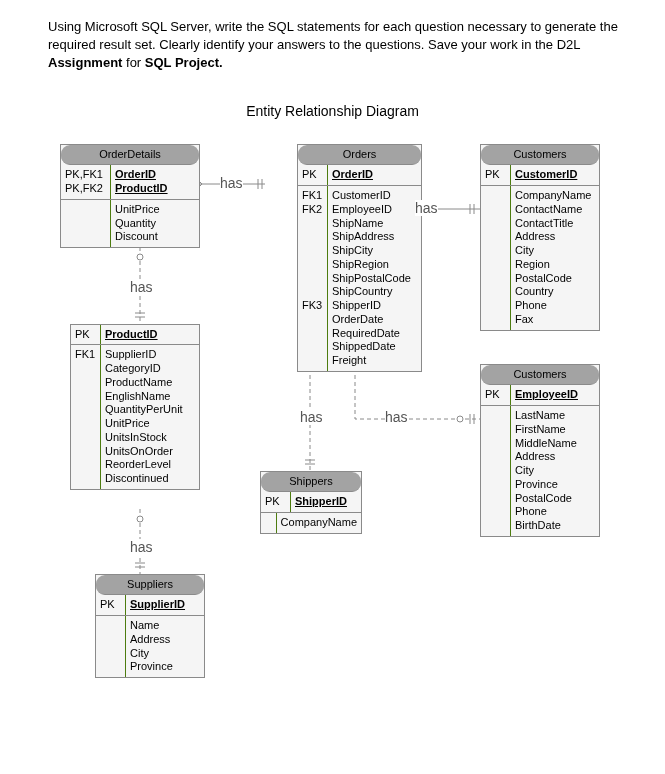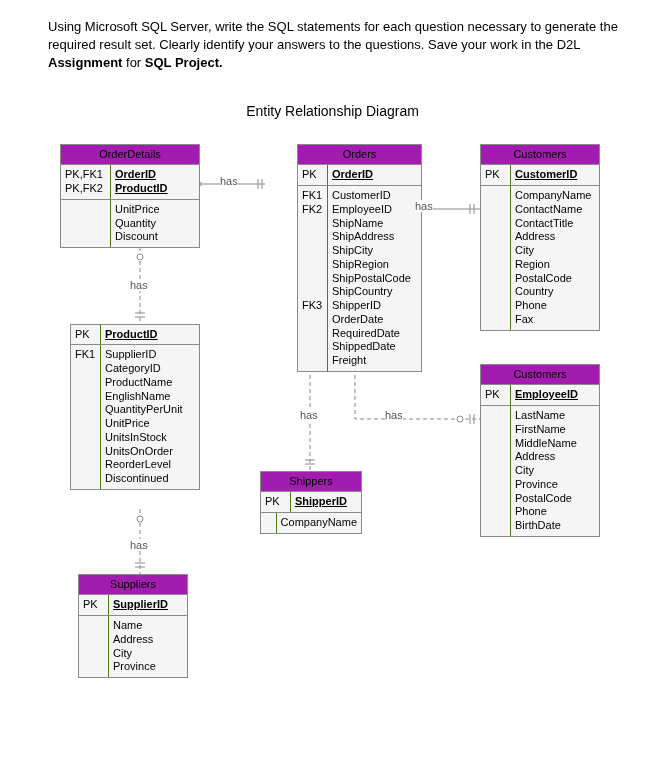--- a/index.html
+++ b/index.html
@@ -32,21 +32,22 @@
   border: 1px solid #8a8a8a;
   background: #f5f5f5;
   font-size: 11px;
   line-height: 1.25;
   box-sizing: border-box;
 }
 .entity .title {
   border-bottom: 1px solid #8a8a8a;
   text-align: center;
   padding: 3px 4px;
-  background: #a21caf;
+  background: #a3a3a3;
+  border-radius: 9px;
 }
 .entity .section {
   display: flex;
 }
 .entity .section + .section {
   border-top: 1px solid #8a8a8a;
 }
 .entity .keycol {
   width: 50px;
   border-right: 1px solid #4d7c0f;
@@ -59,21 +60,21 @@
 .entity .valcol {
   flex: 1;
   padding: 3px 4px;
 }
 .pk {
   font-weight: bold;
   text-decoration: underline;
 }
 .rel-label {
   position: absolute;
-  font-size: 11px;
+  font-size: 14px;
   color: #555;
   background: #fff;
 }
 svg.connectors {
   position: absolute;
   top: 0;
   left: 0;
   width: 665px;
   height: 600px;
   pointer-events: none;
@@ -250,21 +251,21 @@
     <div class="section">
       <div class="keycol narrow">PK</div>
       <div class="valcol"><span class="pk">ShipperID</span></div>
     </div>
     <div class="section">
       <div class="keycol narrow"></div>
       <div class="valcol">CompanyName</div>
     </div>
   </div>
 
-  <div class="entity" style="left:78px; top:445px; width:110px;">
+  <div class="entity" style="left:95px; top:445px; width:110px;">
     <div class="title">Suppliers</div>
     <div class="section">
       <div class="keycol narrow">PK</div>
       <div class="valcol"><span class="pk">SupplierID</span></div>
     </div>
     <div class="section">
       <div class="keycol narrow"></div>
       <div class="valcol"><span style="white-space:pre-line">Name
 Address
 City

